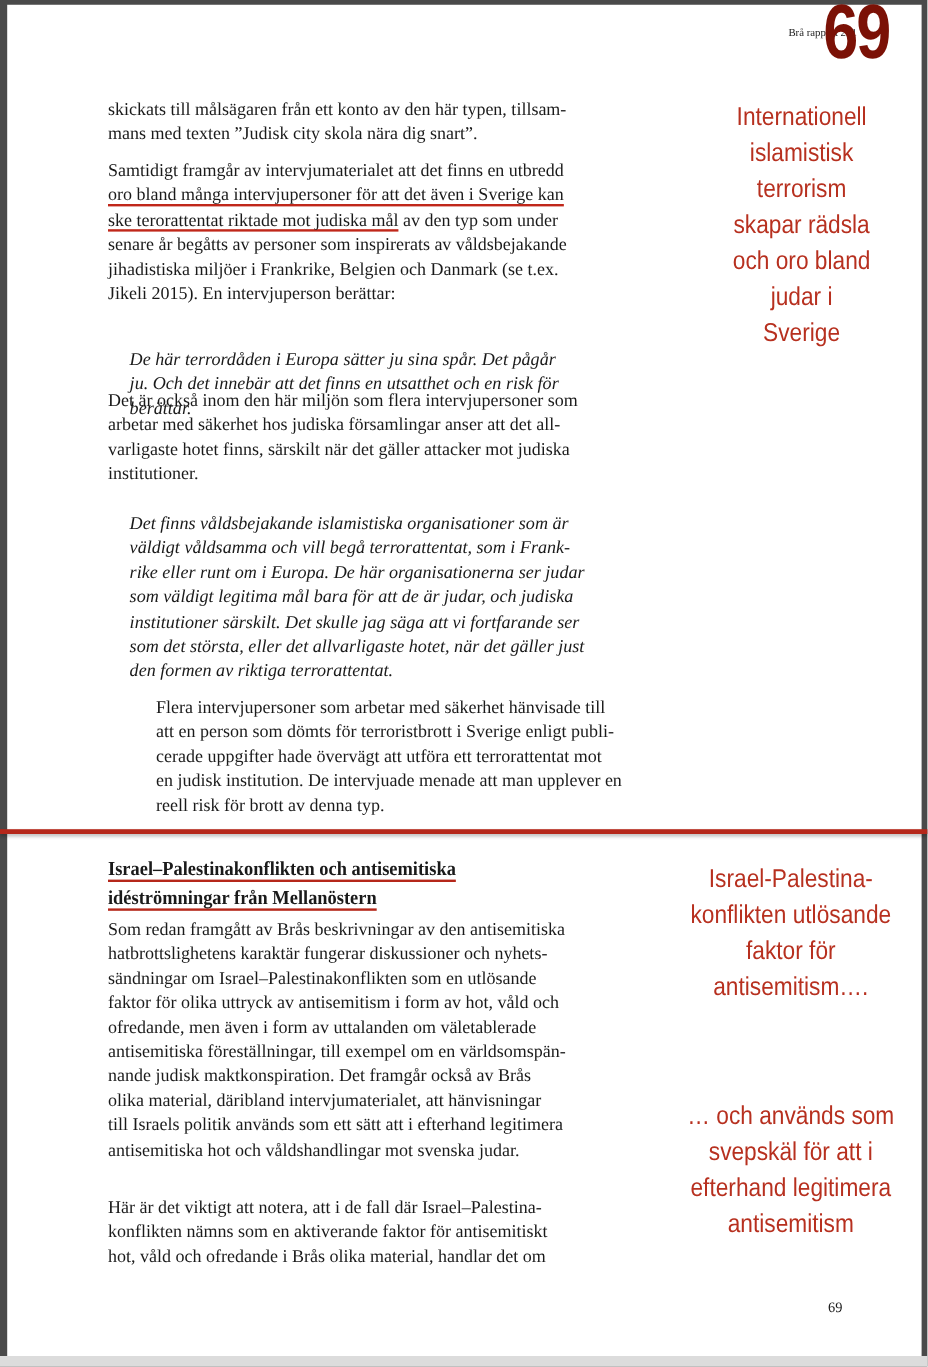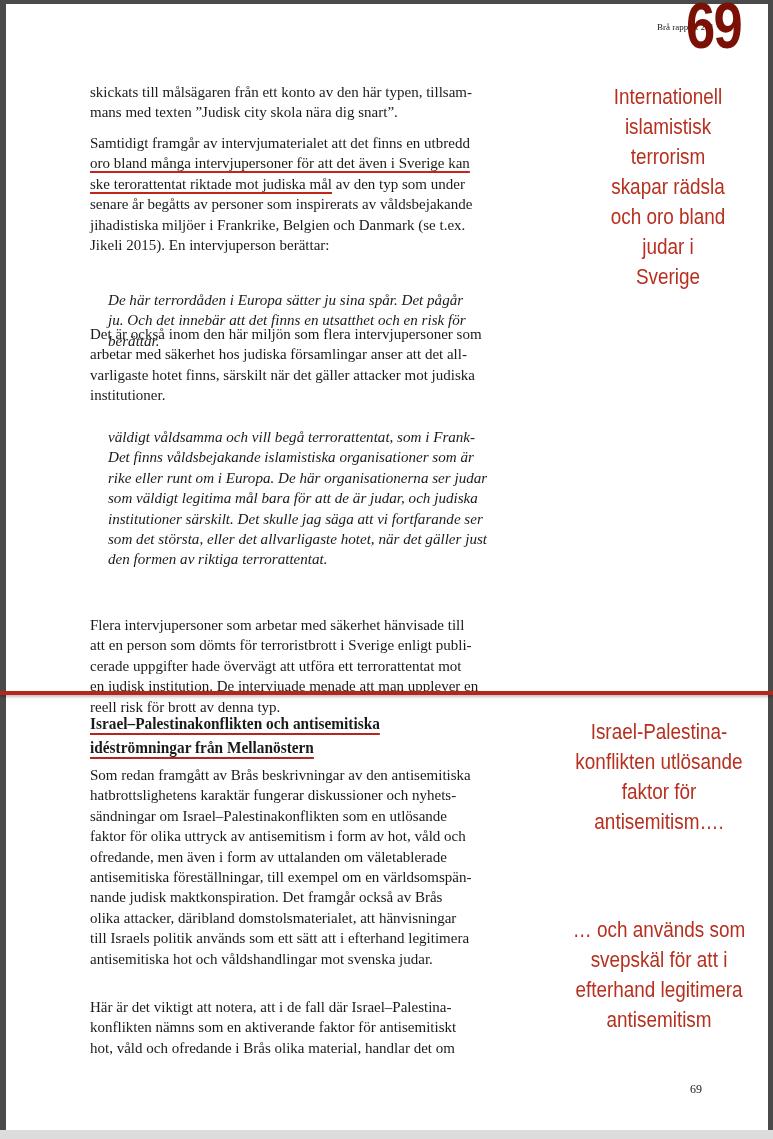--- a/index.html
+++ b/index.html
@@ -48,30 +48,30 @@
 </div>
 
 <div class="col" style="top:324px;">
   <div class="p">Det är också inom den här miljön som flera intervjupersoner som</div>
   <div class="p">arbetar med säkerhet hos judiska församlingar anser att det all-</div>
   <div class="p">varligaste hotet finns, särskilt när det gäller attacker mot judiska</div>
   <div class="p">institutioner.</div>
 </div>
 
 <div class="quote" style="top:427px;">
+  <div>Det finns våldsbejakande islamistiska organisationer som är</div>
   <div>väldigt våldsamma och vill begå terrorattentat, som i Frank-</div>
-  <div>Det finns våldsbejakande islamistiska organisationer som är</div>
   <div>rike eller runt om i Europa. De här organisationerna ser judar</div>
   <div>som väldigt legitima mål bara för att de är judar, och judiska</div>
   <div>institutioner särskilt. Det skulle jag säga att vi fortfarande ser</div>
   <div>som det största, eller det allvarligaste hotet, när det gäller just</div>
   <div>den formen av riktiga terrorattentat.</div>
 </div>
 
-<div class="col" style="top:615px;">
+<div class="col" style="top:580px;margin-left:40px;">
   <div class="p">Flera intervjupersoner som arbetar med säkerhet hänvisade till</div>
   <div class="p">att en person som dömts för terroristbrott i Sverige enligt publi-</div>
   <div class="p">cerade uppgifter hade övervägt att utföra ett terrorattentat mot</div>
   <div class="p">en judisk institution. De intervjuade menade att man upplever en</div>
   <div class="p">reell risk för brott av denna typ.</div>
 </div>
 
 <div class="divider"></div>
 
 <div class="heading">
@@ -80,21 +80,21 @@
 </div>
 
 <div class="col" style="top:765px;">
   <div class="p">Som redan framgått av Brås beskrivningar av den antisemitiska</div>
   <div class="p">hatbrottslighetens karaktär fungerar diskussioner och nyhets-</div>
   <div class="p">sändningar om Israel–Palestinakonflikten som en utlösande</div>
   <div class="p">faktor för olika uttryck av antisemitism i form av hot, våld och</div>
   <div class="p">ofredande, men även i form av uttalanden om väletablerade</div>
   <div class="p">antisemitiska föreställningar, till exempel om en världsomspän-</div>
   <div class="p">nande judisk maktkonspiration. Det framgår också av Brås</div>
-  <div class="p">olika attacker, däribland domstolsmaterialet, att hänvisningar</div>
+  <div class="p">olika material, däribland intervjumaterialet, att hänvisningar</div>
   <div class="p">till Israels politik används som ett sätt att i efterhand legitimera</div>
   <div class="p">antisemitiska hot och våldshandlingar mot svenska judar.</div>
 </div>
 
 <div class="col" style="top:972px;margin-top:25px;">
   <div class="p">Här är det viktigt att notera, att i de fall där Israel–Palestina-</div>
   <div class="p">konflikten nämns som en aktiverande faktor för antisemitiskt</div>
   <div class="p">hot, våld och ofredande i Brås olika material, handlar det om</div>
 </div>
 

